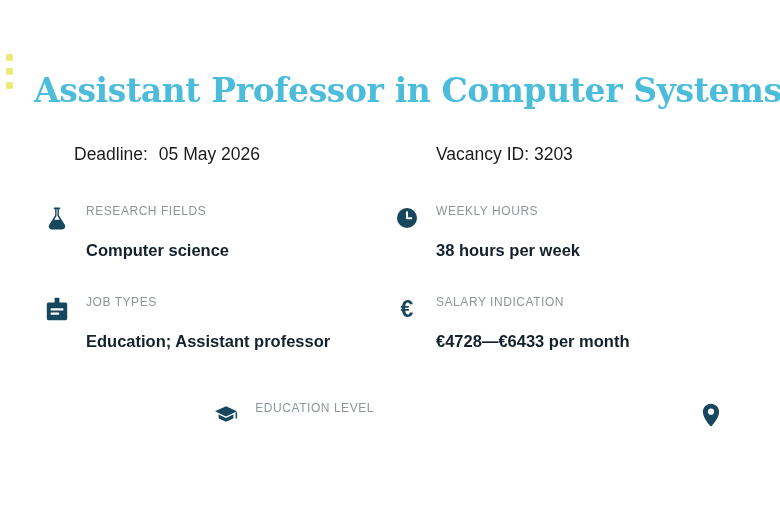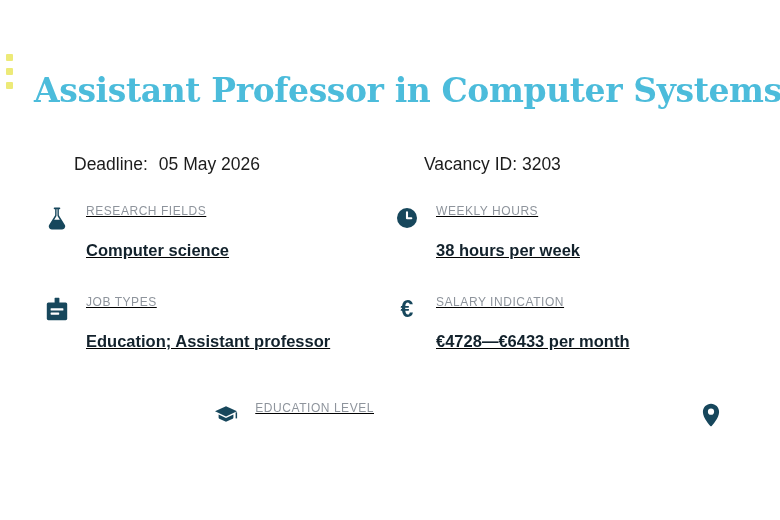--- a/index.html
+++ b/index.html
@@ -52,31 +52,30 @@
     white-space: nowrap;
   }
 
   
   .meta-row {
     position: absolute;
     left: 0;
     top: 140px;
     width: 776px;
     height: 30px;
-    margin-top: 10px;
   }
   .meta-item {
     position: absolute;
     font-size: 17.5px;
     line-height: 28px;
     color: #1c1c1c;
     white-space: nowrap;
   }
   .meta-deadline { left: 74px; }
-  .meta-vacancy  { left: 424px; }
+  .meta-vacancy  { left: 436px; }
   .meta-item .meta-label { }
   .meta-item .meta-value { }
   .meta-deadline .meta-value { margin-left: 6px; }
 
   
   .details {
     position: absolute;
     left: 0;
     top: 203px;
     width: 780px;
@@ -101,21 +100,20 @@
     display: flex;
     align-items: center;
     justify-content: center;
     color: #17475c;
   }
   .detail-icon svg { display: block; }
 
   .detail-text {
     margin-left: 16px;
     min-width: 0;
-    text-decoration: underline;
   }
   .detail-label {
     font-size: 12px;
     letter-spacing: 0.55px;
     color: #8e949c;
     text-transform: uppercase;
     line-height: 16px;
     white-space: nowrap;
   }
   .detail-value {

